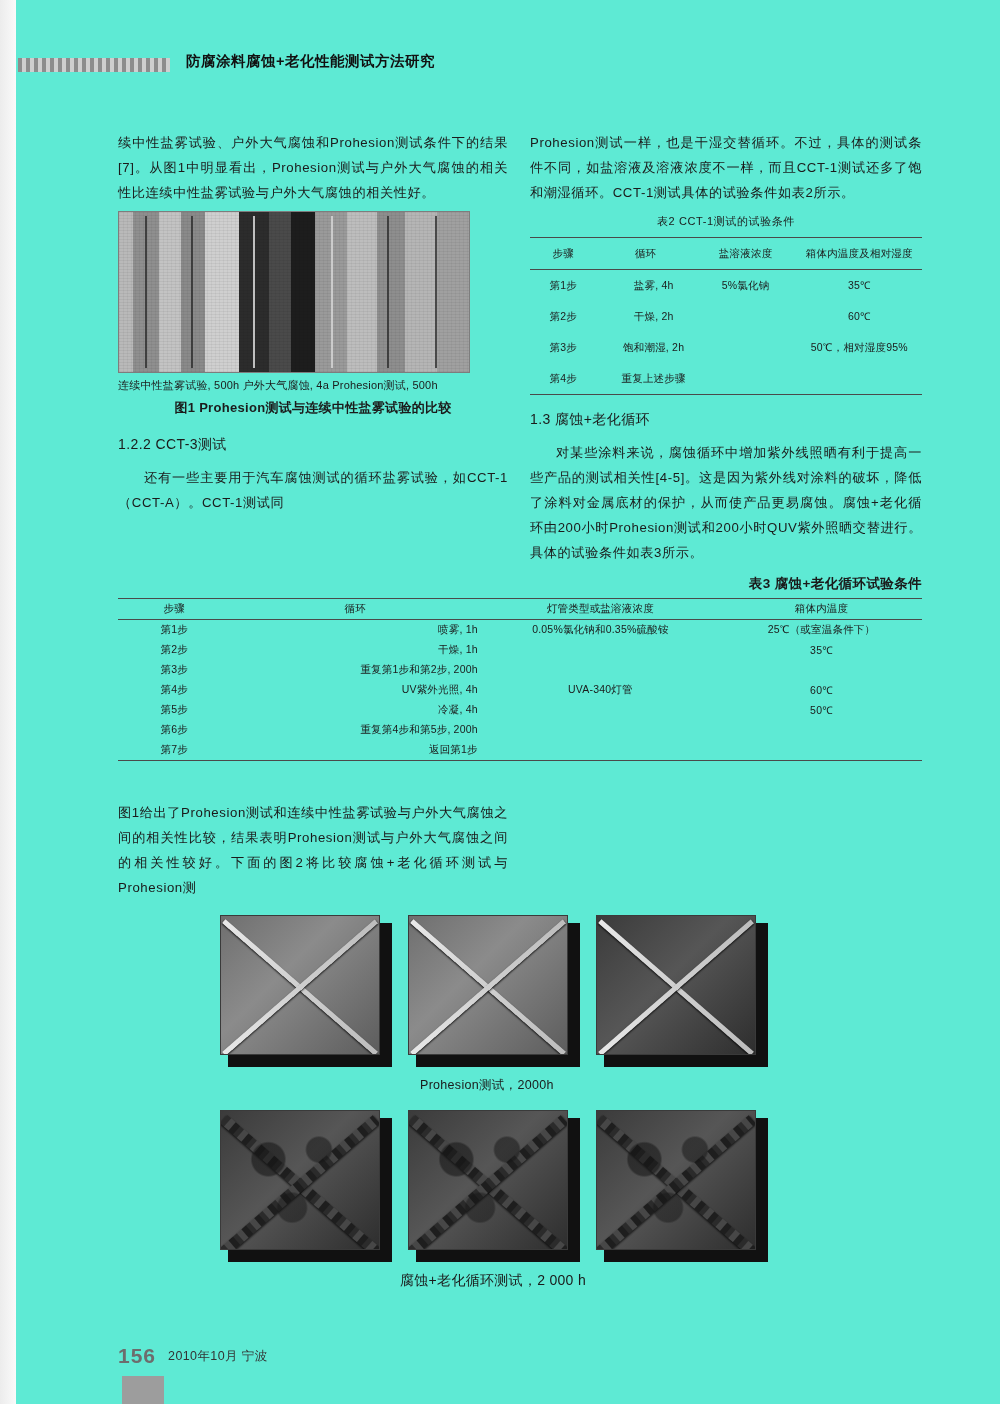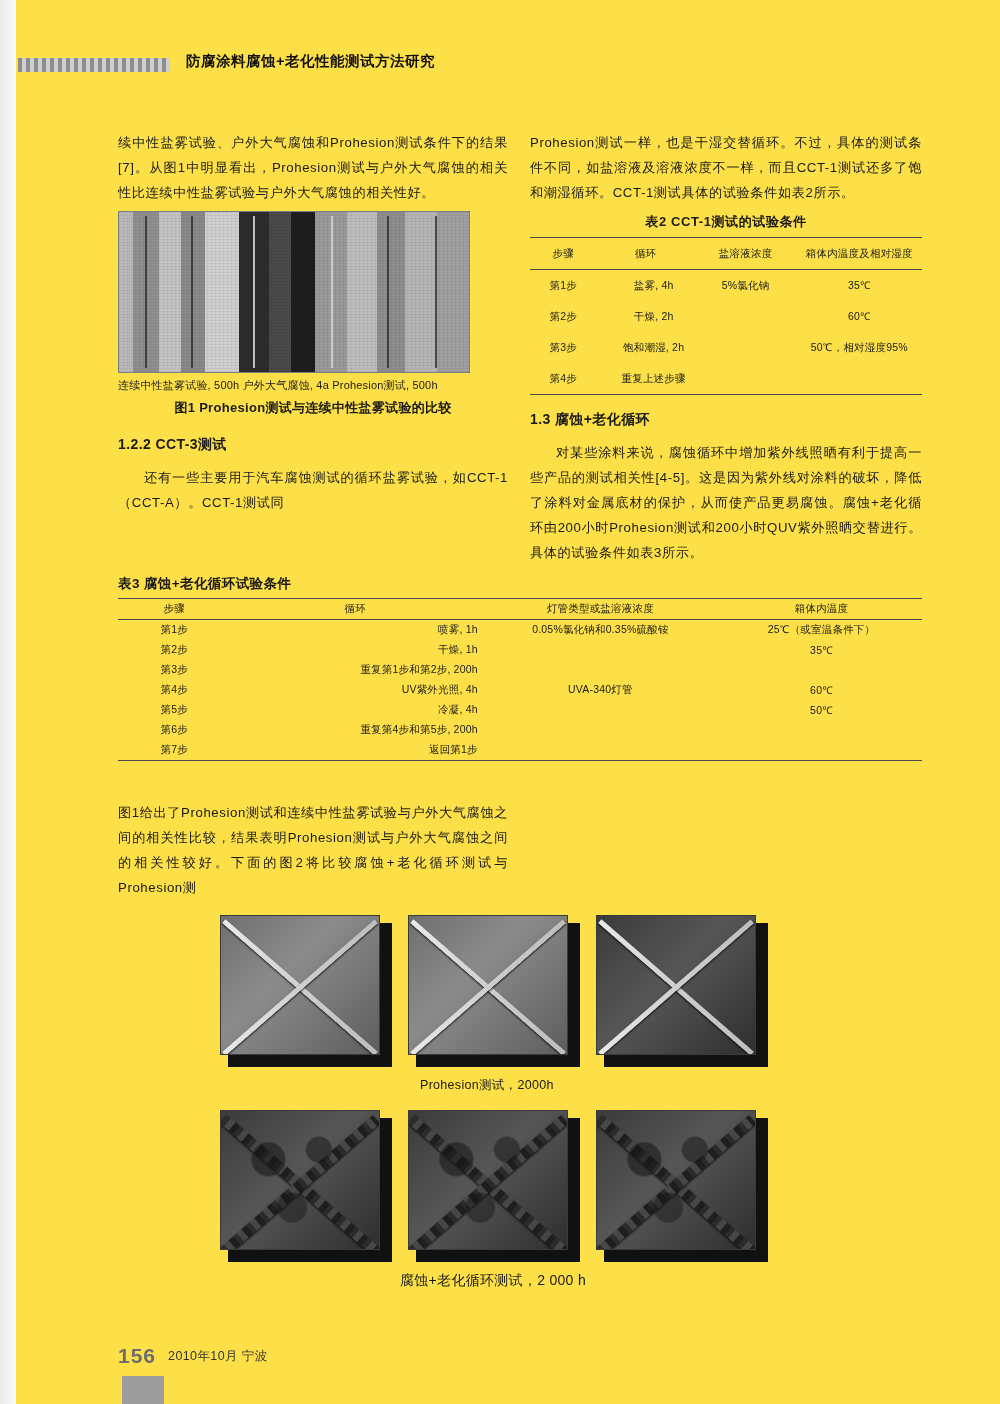--- a/index.html
+++ b/index.html
@@ -11,21 +11,21 @@
     width: 1000px;
     height: 1404px;
     font-family: "Liberation Sans", sans-serif;
     color: #1a1a1a;
     position: relative;
     overflow: hidden;
   }
   .page {
     position: absolute;
     inset: 0;
-    background: #fde047;
+    background: #5eead4;
   }
   
   .scan-edge {
     position: absolute;
     left: 0; top: 0; bottom: 0;
     width: 16px;
     background: linear-gradient(90deg, #ececec 0%, #fafafa 100%);
   }
 
   
@@ -120,29 +120,29 @@
   .fig1-cap {
     font-size: 13px;
     font-weight: bold;
     text-align: center;
     margin-top: 2px;
     letter-spacing: .3px;
   }
 
   .head-sub {
     font-size: 14px;
-    font-weight: bold;
+    font-weight: normal;
     margin: 12px 0 2px 0;
     letter-spacing: .4px;
   }
 
   
   .tbl2-cap {
-    font-size: 13px;
-    font-weight: bold;
+    font-size: 11px;
+    font-weight: normal;
     text-align: center;
     margin: 4px 0 3px 0;
   }
   table.t {
     border-collapse: collapse;
     width: 100%;
     font-size: 10.5px;
     letter-spacing: .2px;
   }
   table.t th {
@@ -161,21 +161,21 @@
   
   .tbl3-wrap {
     position: absolute;
     left: 118px;
     top: 575px;
     width: 804px;
   }
   .tbl3-cap {
     font-size: 13.5px;
     font-weight: bold;
-    text-align: left;
+    text-align: right;
     margin-bottom: 5px;
     letter-spacing: .4px;
   }
   .t3 { font-size: 11.5px; }
   .t3 thead tr { border-top: 1.4px solid #4a4a4a; border-bottom: 1px solid #4a4a4a; }
   .t3 tbody tr:last-child { border-bottom: 1.4px solid #4a4a4a; }
   .t3 th, .t3 td { padding: 4px 2px; }
   .t3 td.l { text-align: right; padding-left: 56px; }
 
   

